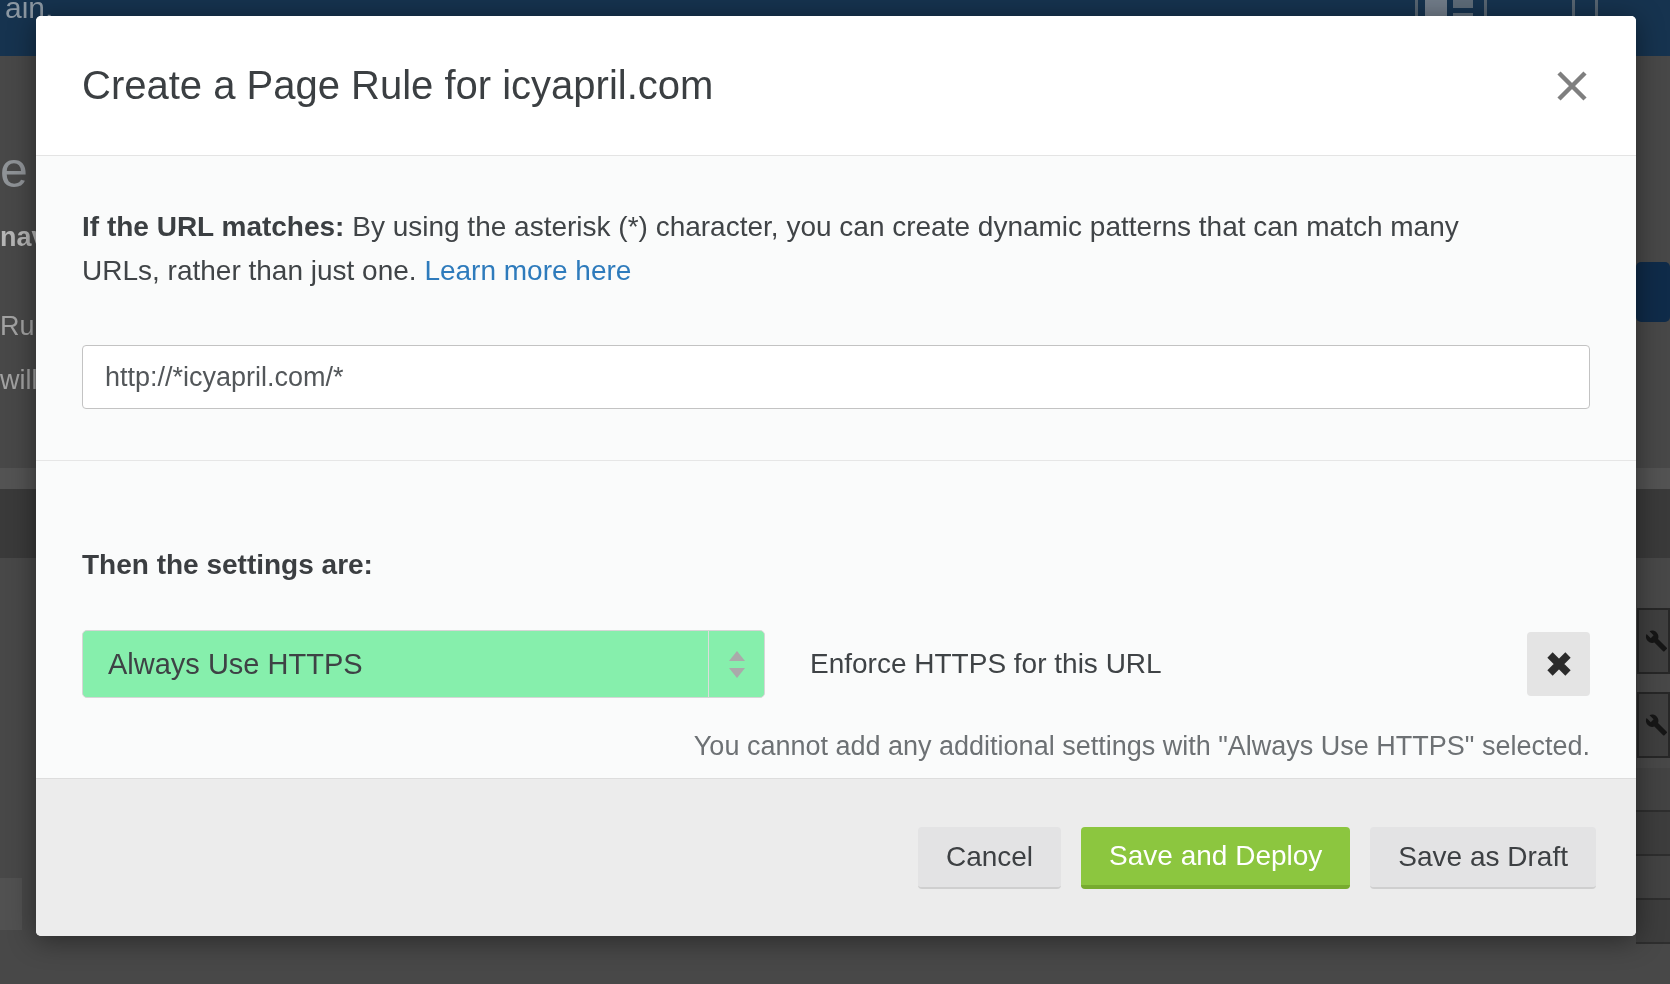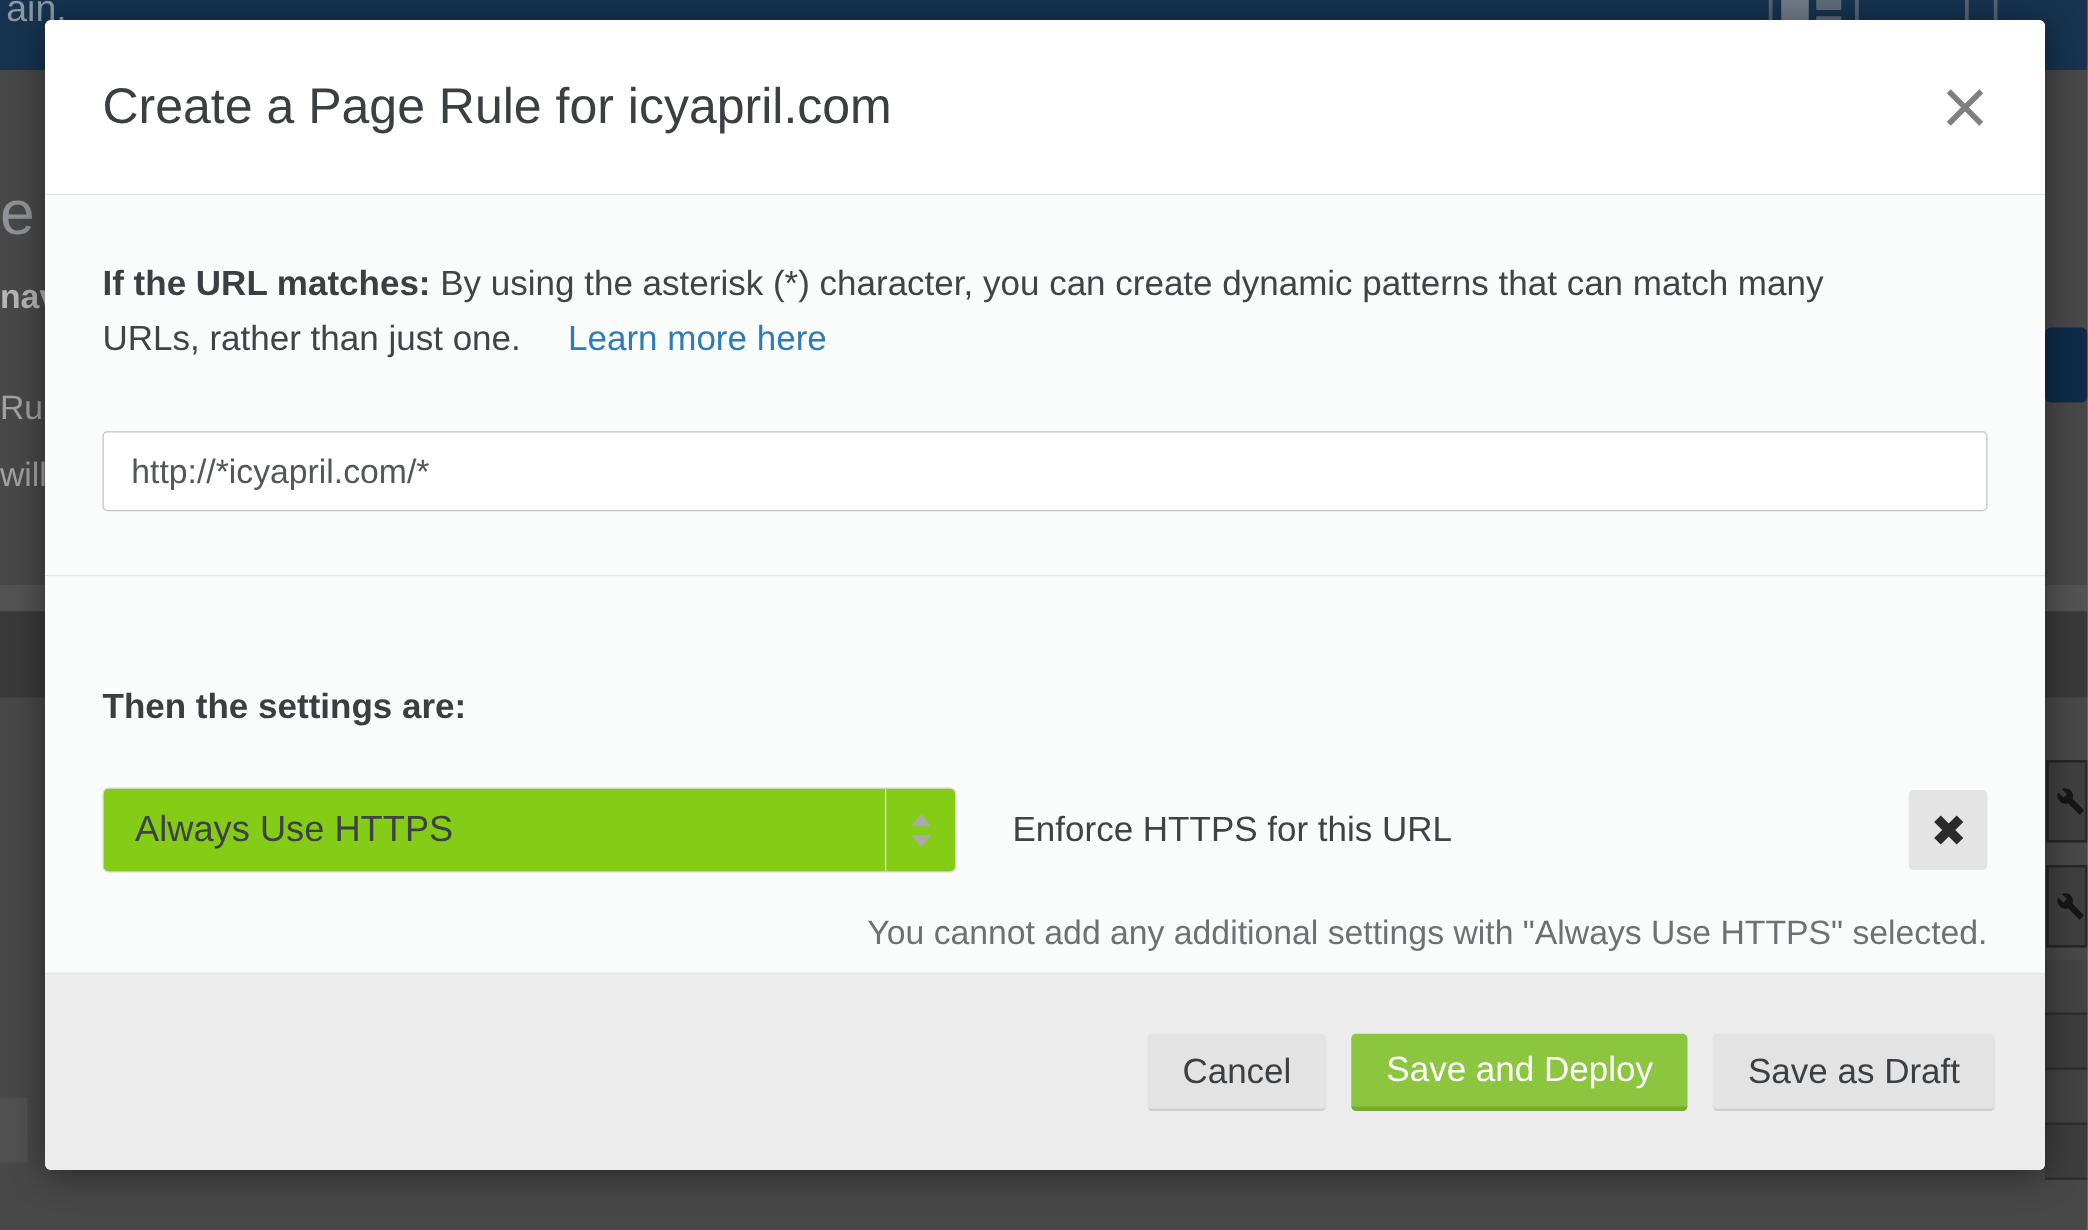--- a/index.html
+++ b/index.html
@@ -50,33 +50,33 @@
   .modal-header { position:relative; height:140px; background:#ffffff;
                   border-radius:5px 5px 0 0; border-bottom:1px solid #e4e4e4;
                   display:flex; align-items:center; padding-left:46px; }
   .modal-title { font-size:40px; font-weight:400; color:#3b3f42; }
   .close-btn { position:absolute; right:44px; top:50px; width:40px; height:40px;
                background:none; border:none; cursor:pointer; padding:0; line-height:0; }
 
   .modal-body { flex:1; padding:0 46px; position:relative; }
   .intro { padding-top:49px; font-size:28px; line-height:44px; color:#404447; max-width:1460px; }
   .intro strong { font-weight:700; color:#3b3f42; }
-  .intro a { color:#2e7bbc; text-decoration:none;margin-left:30px; }
+  .intro a { color:#2e7bbc; text-decoration:none; }
 
   .url-input { display:block; margin-top:52px; width:100%; height:64px;
                border:1px solid #c3c3c3; border-radius:4px; background:#ffffff;
                padding:12px 22px; font-size:27px; color:#53575a;
                font-family:"Liberation Sans", sans-serif; }
 
   .section-divider { margin:51px -46px 0; height:1px; background:#e6e6e6; }
 
   .settings-heading { margin-top:84px; font-size:28px; font-weight:700; color:#3b3e41; line-height:40px; }
 
   .setting-row { margin-top:45px; display:flex; align-items:center; height:68px; }
-  .select-box { width:683px; height:68px; background:#84cc16; border:1px solid #d6d6d6;
+  .select-box { width:683px; height:68px; background:#86efac; border:1px solid #d6d6d6;
                 border-radius:5px; display:flex; align-items:stretch; cursor:pointer; }
   .select-value { flex:1; display:flex; align-items:center; padding-left:25px;
                   font-size:29px; color:#3e4245; }
   .stepper { width:56px; border-left:1px solid #dcdcdc; display:flex; flex-direction:column;
              align-items:center; justify-content:center; }
   .tri-up   { width:0; height:0; border-left:8px solid transparent; border-right:8px solid transparent;
               border-bottom:10px solid #aaaaaa; }
   .tri-down { width:0; height:0; border-left:8px solid transparent; border-right:8px solid transparent;
               border-top:10px solid #aaaaaa; margin-top:7px; }
   .setting-desc { margin-left:45px; font-size:28px; color:#3f4346; }

